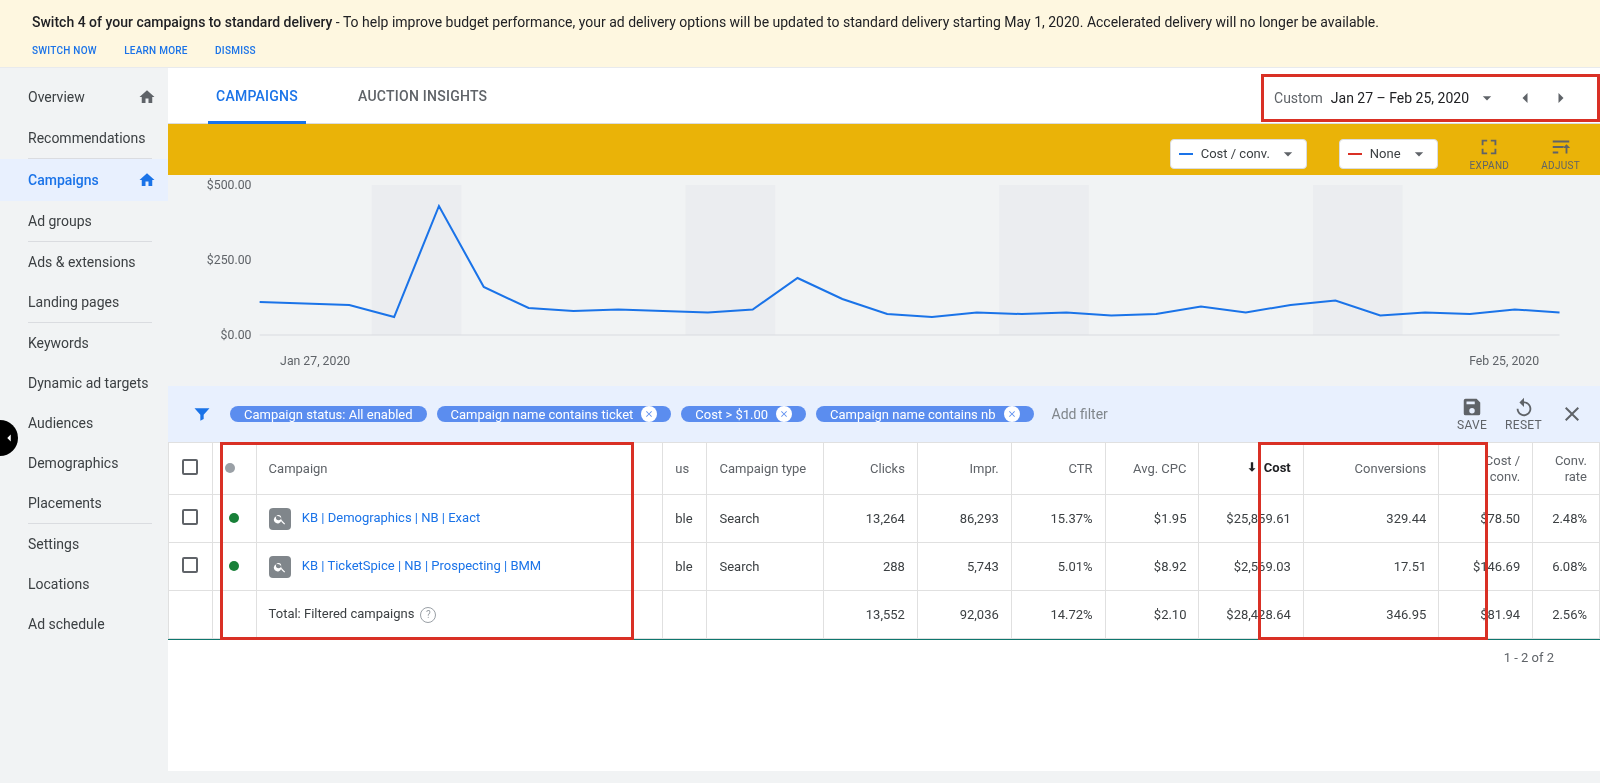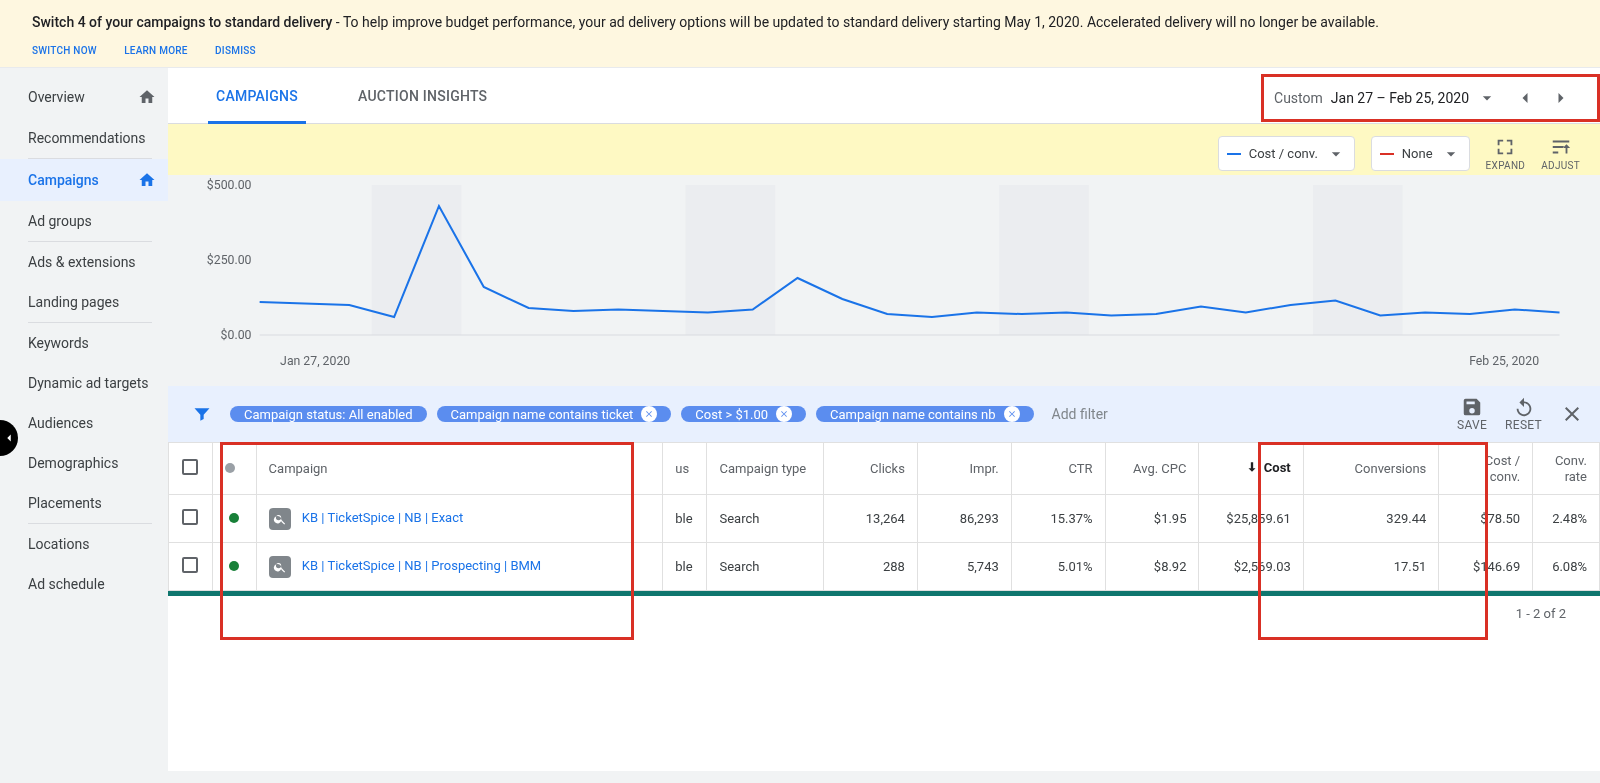--- a/index.html
+++ b/index.html
@@ -34,21 +34,21 @@
   .tab.active { color:#1a73e8; }
   .tab.active::after { content:''; position:absolute; bottom:0; left:-8px; right:-8px; height:3px; background:#1a73e8; }
   .date-picker-wrap { margin-left:auto; display:flex; align-items:center; padding-right:18px; border:3px solid #d93025; height:48px; margin-top:4px;}
   .date-picker { display:flex; align-items:center; gap:8px; padding:0 10px; }
   .date-label { color:#5f6368; font-size:14px;}
   .date-range { color:#202124; font-size:14px;text-align:right; }
   .dd-arrow { width:20px; height:20px; fill:#5f6368; cursor:pointer;}
   .nav-arrow-btn { width:36px; height:36px; display:flex; align-items:center; justify-content:center; cursor:pointer;}
   
   
-  .chart-controls { display:flex; padding: 12px 20px 4px 20px; gap: 16px; justify-content:flex-end; background:#fef9c3;}
+  .chart-controls { display:flex; align-items:center; padding: 12px 20px 4px 20px; gap: 32px; justify-content:flex-end; background:#eab308;}
   .metric-select { display:flex; align-items:center; gap:8px; padding:4px 8px; cursor:pointer; background:#fff; border:1px solid #dadce0; border-radius:4px; font-size:13px;}
   .metric-dash { width:14px; height:2px; }
   .ctrl-btn { display:flex; flex-direction:column; align-items:center; gap:2px; font-size:10px; color:#5f6368; cursor:pointer; letter-spacing:.3px;}
   .ctrl-btn svg { width:22px; height:22px; fill:#5f6368;}
   
   
   .chart-area { background:#f1f3f4; padding: 0 20px 8px 20px; position:relative;text-decoration:underline; }
   .chart-svg { width:100%; height:200px; }
   .y-tick { font-size:12px; fill:#5f6368; }
   .x-tick { font-size:12px; fill:#5f6368; }
@@ -78,21 +78,21 @@
   .status-dot { width:10px; height:10px; border-radius:50%; display:inline-block;}
   .status-enabled { background:#188038;}
   .status-grey { background:#9aa0a6;}
   .campaign-link { color:#1a73e8; cursor:pointer; text-decoration:none;}
   .mag-icon-box { display:inline-flex; width:22px; height:22px; background:#80868b; border-radius:4px; align-items:center; justify-content:center; margin-right:8px; vertical-align:middle;}
   .mag-icon-box svg { width:14px; height:14px; fill:#fff;}
   .sort-arrow { display:inline-block; vertical-align:middle; margin-right:2px;}
   .help-circle { display:inline-flex; width:16px; height:16px; border:1.5px solid #9aa0a6; border-radius:50%; align-items:center; justify-content:center; font-size:10px; color:#9aa0a6; margin-left:6px;}
   
   
-  .pagination { text-align:right; padding:10px 34px; font-size:13px; color:#5f6368; border-top:5px solid #0f766e; background:#fff;}
+  .pagination { text-align:right; padding:10px 46px; font-size:13px; color:#5f6368; border-top:1px solid #0f766e; background:#fff;}
   
   
   .red-box { position:absolute; border:3px solid #d93025; pointer-events:none; z-index:10;}
   
   .table-container { position:relative; }
   
   
   .col-check { width:42px; text-align:center;}
   .col-status { width:42px; text-align:center;}
   .col-campaign { width:390px;}
@@ -167,20 +167,23 @@
     <div class="nav-item">
         <span>Audiences</span>
       </div>
     <div class="nav-item">
         <span>Demographics</span>
       </div>
     <div class="nav-item">
         <span>Placements</span>
       </div>
     <div class="nav-divider"></div>
+    <div class="nav-item">
+        <span>Settings</span>
+      </div>
     <div class="nav-item">
         <span>Locations</span>
       </div>
     <div class="nav-item">
         <span>Ad schedule</span>
       </div>
   </div>
 
   <div class="content">
 
@@ -338,21 +341,21 @@
           <tbody id="table-body">
               <tr>
     <td class="col-check" style="text-align:center"><span class="checkbox"></span></td>
     <td class="col-status" style="text-align:center"><span class="status-dot status-enabled"></span></td>
     <td class="left col-campaign">
       <span class="mag-icon-box">
                     <svg viewBox="0 0 24 24">
                       <path d="M15.5 14h-.8l-.3-.3A6.5 6.5 0 1 0 14 15.5l.3.3v.8l5 5 1.5-1.5-5-5zm-6 0A4.5 4.5 0 1 1 14 9.5 4.5 4.5 0 0 1 9.5 14z"></path>
                     </svg>
                   </span>
-      <a class="campaign-link">KB | TicketSpice | NB | Exact</a>
+      <a class="campaign-link">KB | Demographics | NB | Exact</a>
     </td>
     <td class="left col-cut">ble</td>
     <td class="left col-type">Search</td>
     <td class="col-num">13,264</td>
     <td class="col-num">86,293</td>
     <td class="col-num">15.37%</td>
     <td class="col-num">$1.95</td>
     <td class="col-cost">$25,859.61</td>
     <td class="col-conv">329.44</td>
     <td class="col-cpc">$78.50</td>
@@ -373,20 +376,35 @@
     <td class="left col-type">Search</td>
     <td class="col-num">288</td>
     <td class="col-num">5,743</td>
     <td class="col-num">5.01%</td>
     <td class="col-num">$8.92</td>
     <td class="col-cost">$2,569.03</td>
     <td class="col-conv">17.51</td>
     <td class="col-cpc">$146.69</td>
     <td class="col-cvr">6.08%</td>
               </tr>
+              <tr>
+    <td class="col-check"></td>
+    <td class="col-status" style="text-align:center"></td>
+    <td class="left col-campaign">Total: Filtered campaigns<span class="help-circle">?</span></td>
+    <td class="left col-cut"></td>
+    <td class="left col-type"></td>
+    <td class="col-num">13,552</td>
+    <td class="col-num">92,036</td>
+    <td class="col-num">14.72%</td>
+    <td class="col-num">$2.10</td>
+    <td class="col-cost">$28,428.64</td>
+    <td class="col-conv">346.95</td>
+    <td class="col-cpc">$81.94</td>
+    <td class="col-cvr">2.56%</td>
+              </tr>
             </tbody>
         </table>
       </div>
     </div>
 
     <div class="pagination">1 - 2 of 2</div>
   </div>
 </div>
 
 </body></html>

